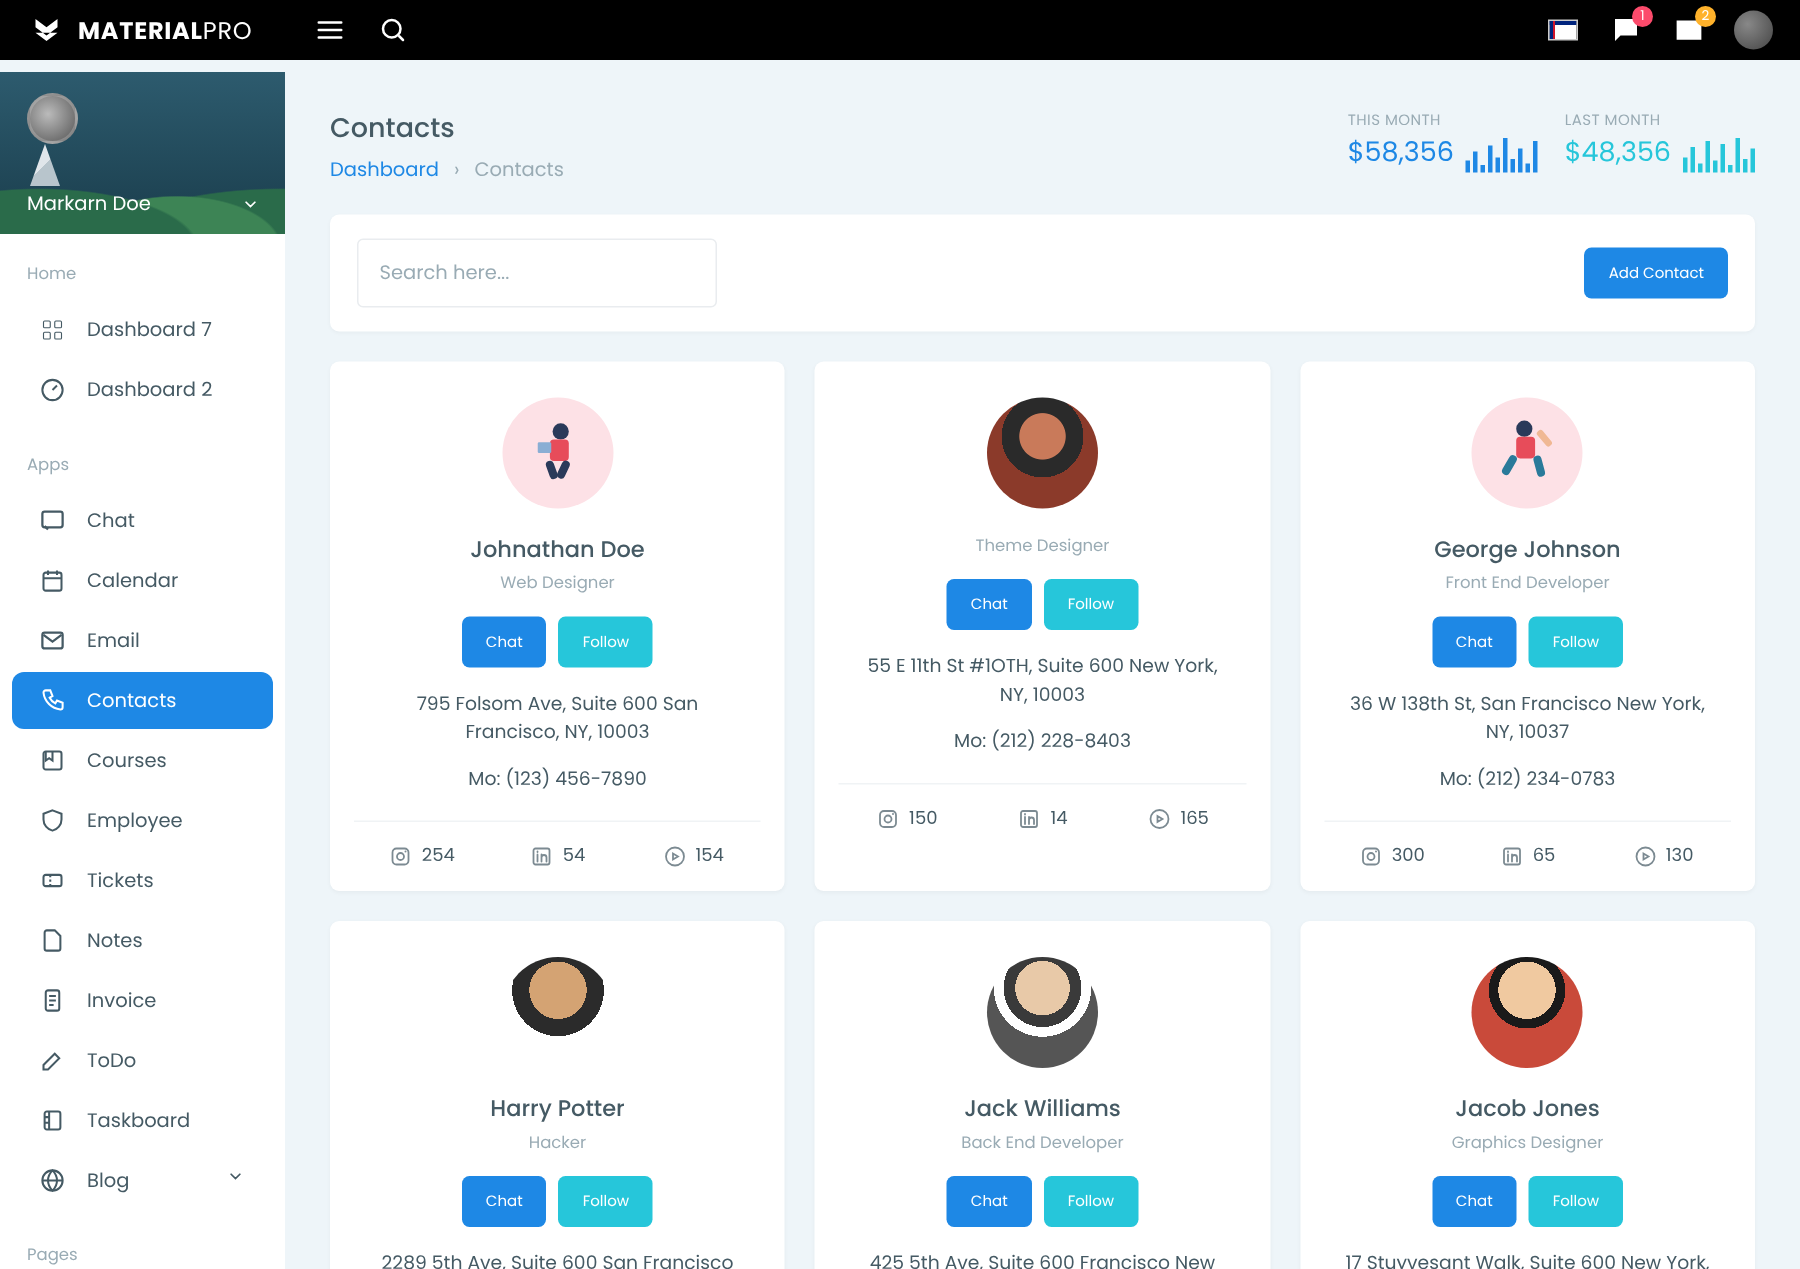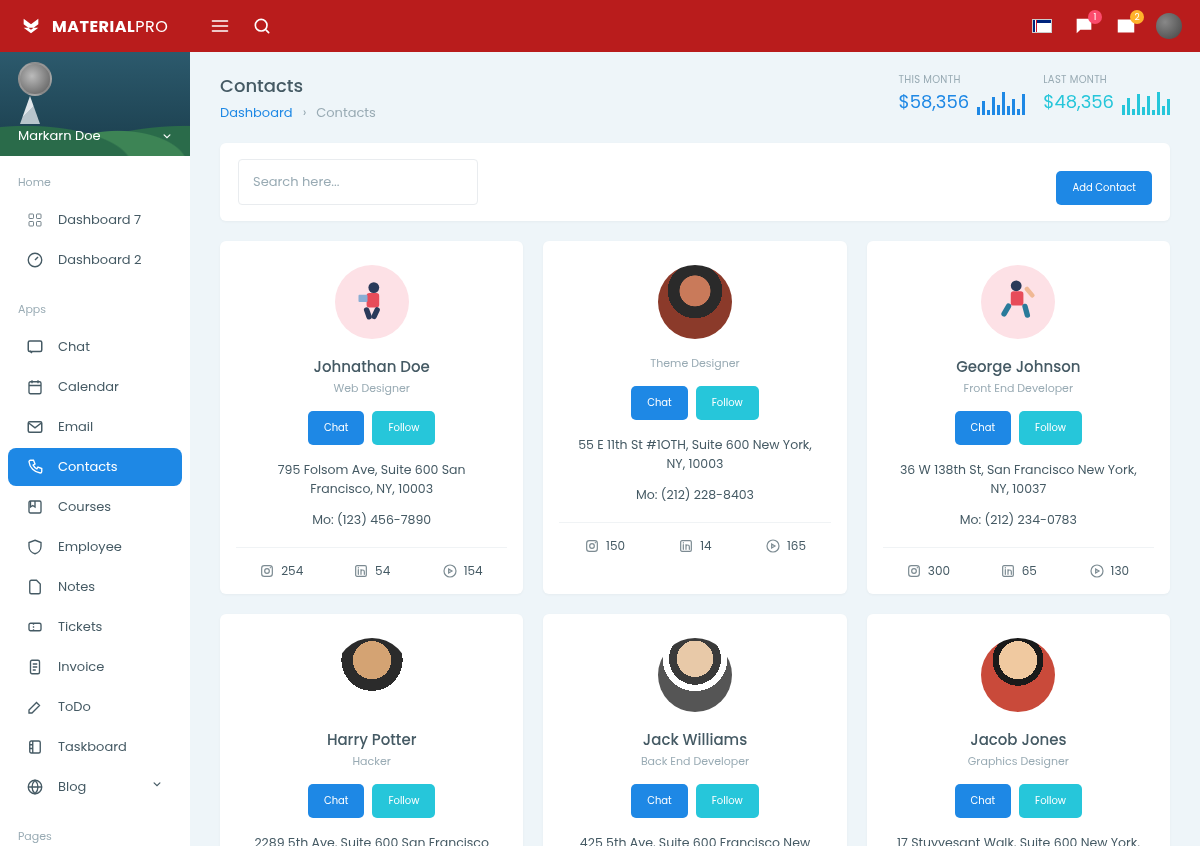--- a/index.html
+++ b/index.html
@@ -1,20 +1,20 @@
 <!DOCTYPE html>
 <html><head>
 <meta charset="utf-8">
 <style>
 * { margin: 0; padding: 0; box-sizing: border-box; font-family: 'Poppins', -apple-system, BlinkMacSystemFont, 'Segoe UI', sans-serif; }
 body { background: #eef5f9; color: #455a64; overflow-x: hidden; }
 a { text-decoration: none; }
 
 
-.topbar { position: fixed; top: 0; left: 0; right: 0; height: 52px; background: #b91c1c; display: flex; z-index: 100; color: #fff; }
+.topbar { position: fixed; top: 0; left: 0; right: 0; height: 40px; background: #000000; display: flex; z-index: 100; color: #fff; }
 .brand { width: 190px; display: flex; align-items: center; padding-left: 20px; font-weight: 400; font-size: 16px; letter-spacing: 0.5px; }
 .brand svg { margin-right: 10px; }
 .brand b { font-weight: 700; }
 .topbar-actions { display: flex; align-items: center; gap: 18px; padding: 0 18px; }
 .topbar-spacer { flex: 1; }
 .icon-btn { width: 24px; height: 24px; display: flex; align-items: center; justify-content: center; cursor: pointer; position: relative; }
 .badge-dot { position: absolute; top: -4px; right: -6px; min-width: 14px; height: 14px; border-radius: 7px; background: #fc4b6c; color: #fff; font-size: 9px; display: flex; align-items: center; justify-content: center; padding: 0 3px; }
 .badge-warn { background: #ffb22b; color: #fff; }
 .flag { width: 20px; height: 14px; background: linear-gradient(#fff 33%, #cf142b 33% 34%, #fff 34% 66%, #cf142b 66% 67%, #fff 67%); border: 0.5px solid #ccc; position: relative; overflow: hidden; }
 .flag::before { content:""; position:absolute; inset:0; background: linear-gradient(90deg,#00247d 0 12%,#fff 12% 14%,#cf142b 14% 20%,#fff 20% 22%,transparent 22%),linear-gradient(#00247d 0 25%,transparent 25%); }
@@ -46,21 +46,21 @@
 .stat { display: flex; gap: 8px; align-items: flex-end; }
 .stat-label { font-size: 10px; color: #99abb4; letter-spacing: 0.3px; }
 .stat-val { font-size: 18px; color: #1e88e5; font-weight: 400; }
 .stat-val.alt { color: #26c6da; }
 .spark { display: flex; align-items: flex-end; gap: 2px; height: 26px; }
 .spark i { width: 3px; background: #1e88e5; display: block; }
 .spark.alt i { background: #26c6da; }
 
 
 .card { background: #fff; border-radius: 6px; box-shadow: 0 1px 3px rgba(0,0,0,0.04); }
-.search-card { padding: 16px 18px; display: flex; justify-content: space-between; align-items: flex-end; margin-bottom: 20px; }
+.search-card { padding: 16px 18px; display: flex; justify-content: space-between; align-items: center; margin-bottom: 20px; }
 .search-input { width: 240px; padding: 12px 14px; border: 1px solid #e9ecef; border-radius: 4px; font-size: 13px; color: #455a64; outline: none; }
 .search-input::placeholder { color: #99abb4; }
 .btn { padding: 9px 16px; border-radius: 5px; border: none; font-size: 10px; cursor: pointer; font-weight: 400; }
 .btn-primary { background: #1e88e5; color: #fff; }
 .btn-info { background: #26c6da; color: #fff; }
 
 
 .grid { display: grid; grid-template-columns: repeat(3, 1fr); gap: 20px; }
 .contact { text-align: center; padding: 24px 16px 0; position: relative; }
 .c-avatar { width: 74px; height: 74px; border-radius: 50%; margin: 0 auto 16px; display: block; }
@@ -293,32 +293,32 @@
           <span class="nav-icon">
             <svg width="18" height="18" viewBox="0 0 24 24" fill="none" stroke="currentColor">
               <use href="#i-shield"></use>
             </svg>
           </span>
           <span>Employee</span>
         </div>
         <div class="nav-item">
           <span class="nav-icon">
             <svg width="18" height="18" viewBox="0 0 24 24" fill="none" stroke="currentColor">
+              <use href="#i-ticket"></use>
+            </svg>
+          </span>
+          <span>Tickets</span>
+        </div>
+        <div class="nav-item">
+          <span class="nav-icon">
+            <svg width="18" height="18" viewBox="0 0 24 24" fill="none" stroke="currentColor">
               <use href="#i-file"></use>
             </svg>
           </span>
           <span>Notes</span>
-        </div>
-        <div class="nav-item">
-          <span class="nav-icon">
-            <svg width="18" height="18" viewBox="0 0 24 24" fill="none" stroke="currentColor">
-              <use href="#i-ticket"></use>
-            </svg>
-          </span>
-          <span>Tickets</span>
         </div>
         <div class="nav-item">
           <span class="nav-icon">
             <svg width="18" height="18" viewBox="0 0 24 24" fill="none" stroke="currentColor">
               <use href="#i-doc"></use>
             </svg>
           </span>
           <span>Invoice</span>
         </div>
         <div class="nav-item">

